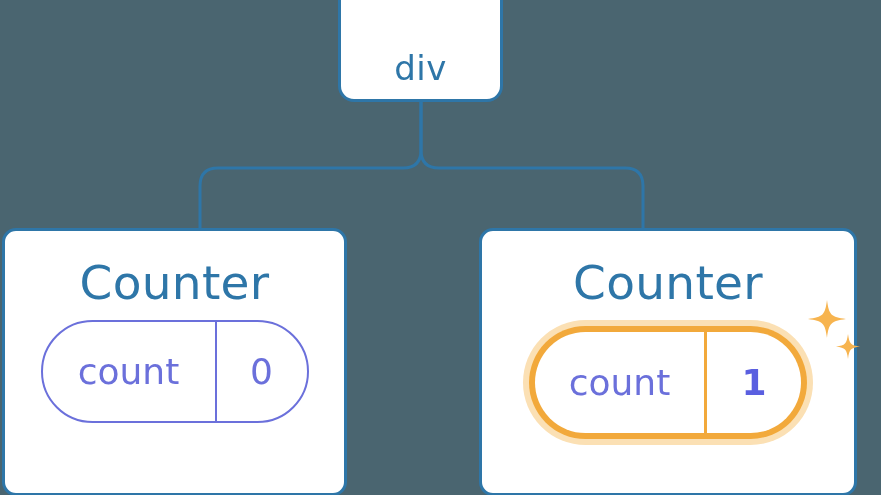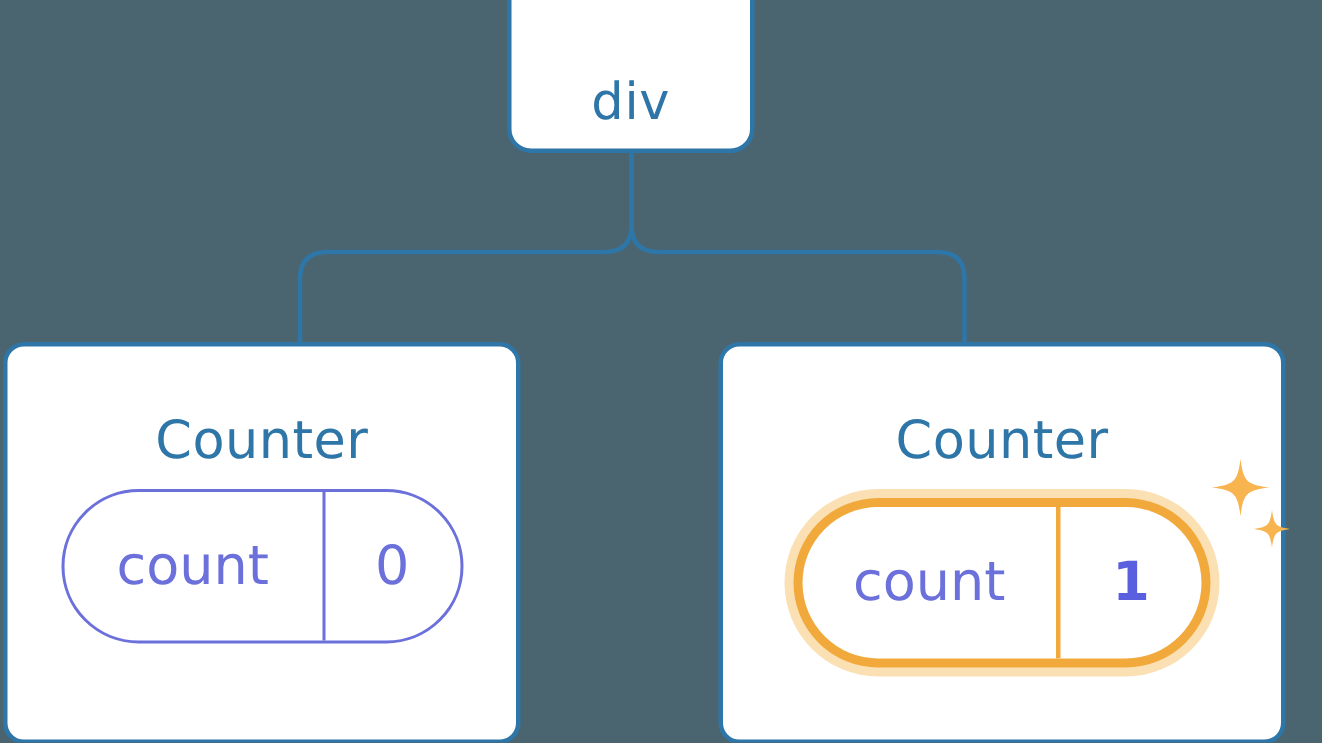--- a/index.html
+++ b/index.html
@@ -69,23 +69,23 @@
   .card-inner {
     position: relative;
     width: 100%;
     height: 100%;
     display: flex;
     flex-direction: column;
     align-items: center;
   }
   .comp-title {
     color: #2e76a8;
-    font-size: 35px;
+    font-size: 47px;
     line-height: 1;
-    margin-top: 46px;
+    margin-top: 28px;
     letter-spacing: 0.3px;
   }
 
   
   .pill-wrap {
     position: relative;
     margin-top: 14px;
   }
   .pill {
     position: relative;

